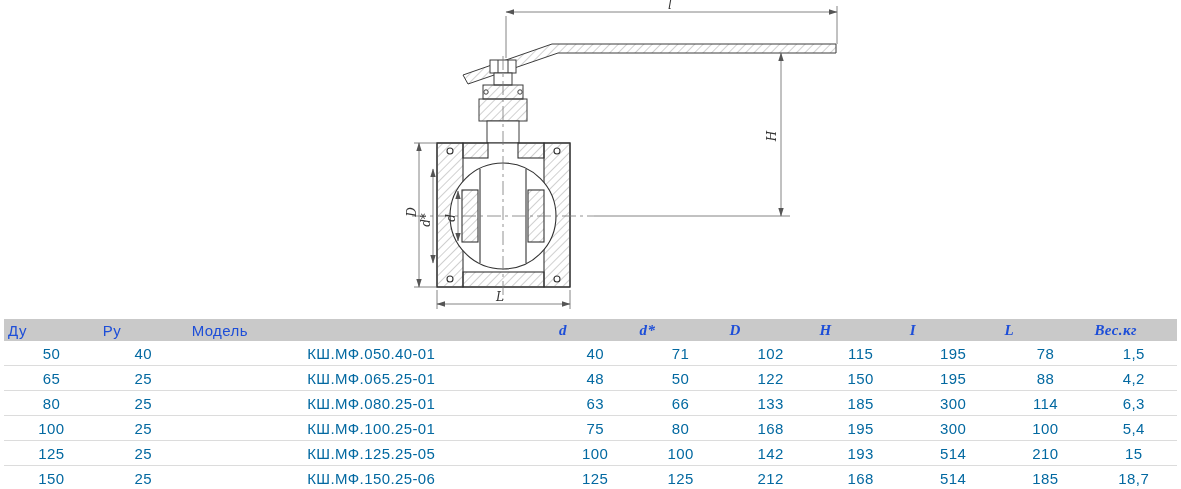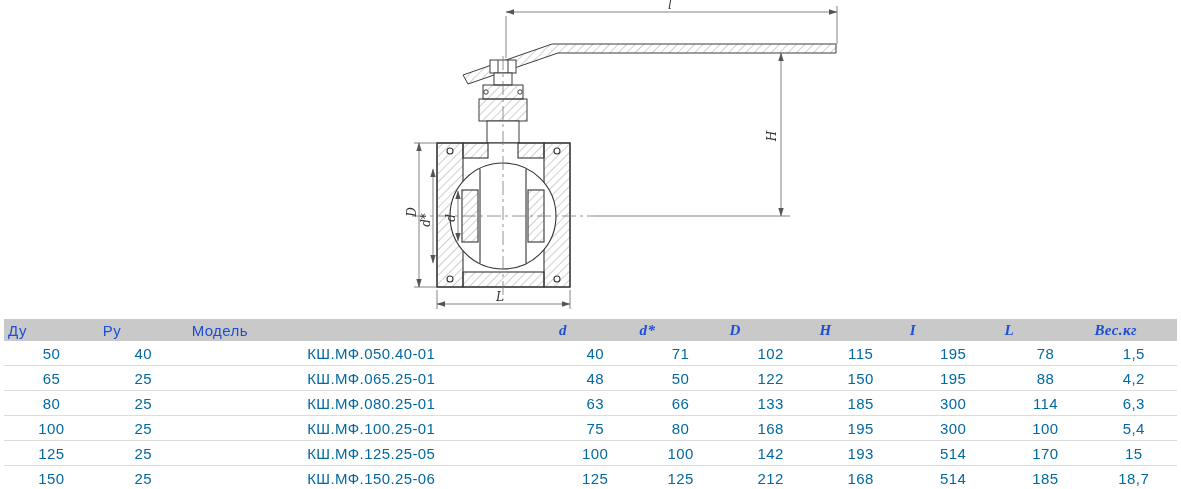--- a/index.html
+++ b/index.html
@@ -225,21 +225,21 @@
         </tr>
         <tr>
           <td>125</td>
           <td>25</td>
           <td>КШ.МФ.125.25-05</td>
           <td>100</td>
           <td>100</td>
           <td>142</td>
           <td>193</td>
           <td>514</td>
-          <td>170</td>
+          <td>210</td>
           <td>15</td>
         </tr>
         <tr>
           <td>150</td>
           <td>25</td>
           <td>КШ.МФ.150.25-06</td>
           <td>125</td>
           <td>125</td>
           <td>212</td>
           <td>168</td>

